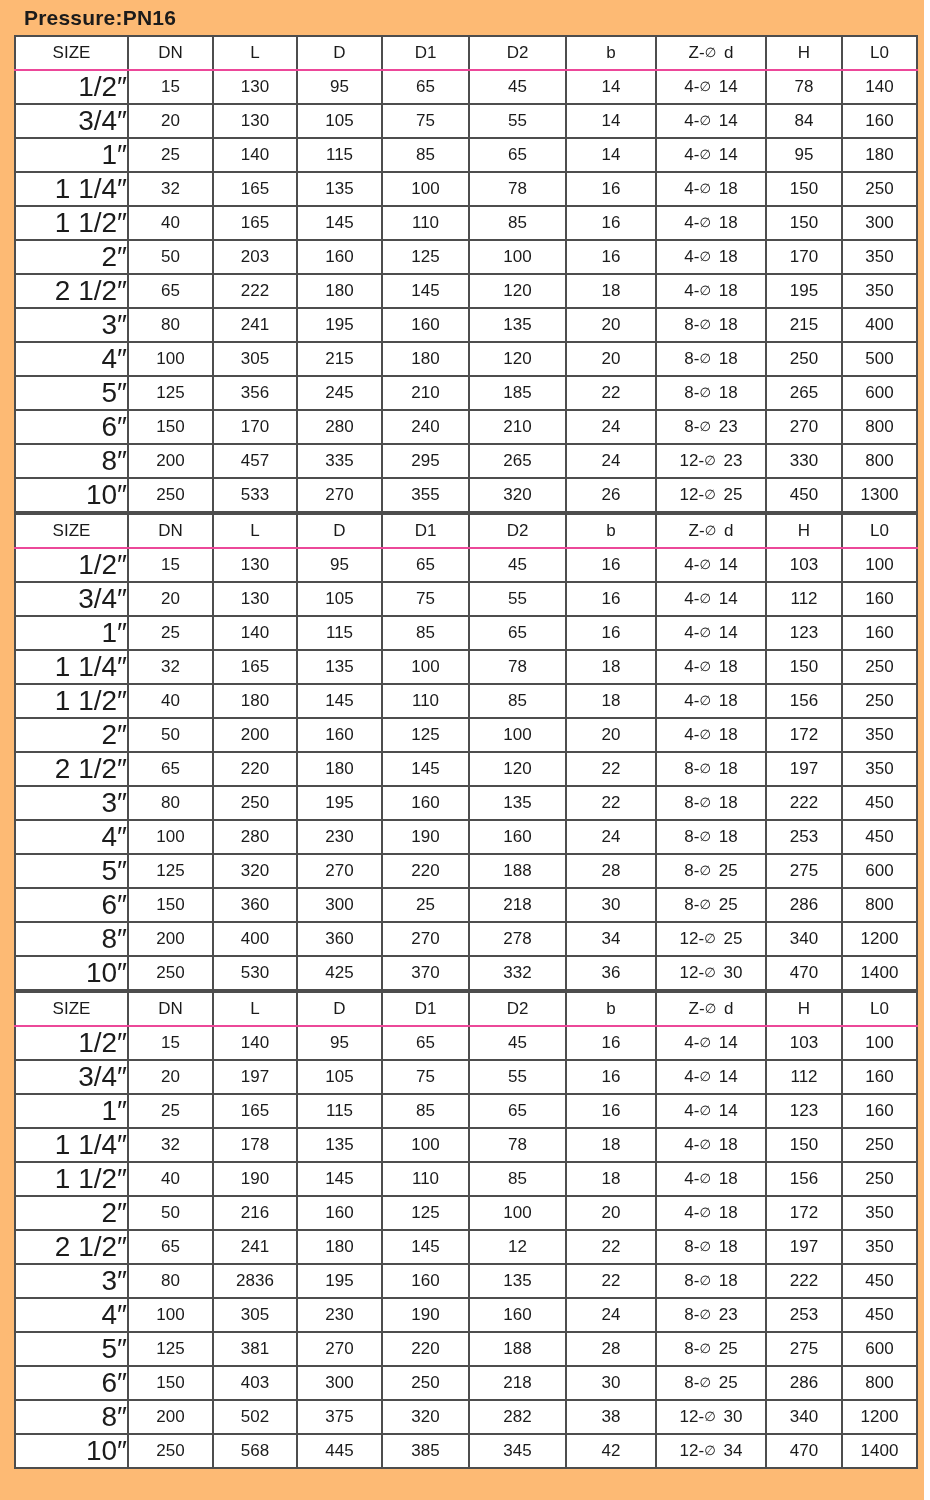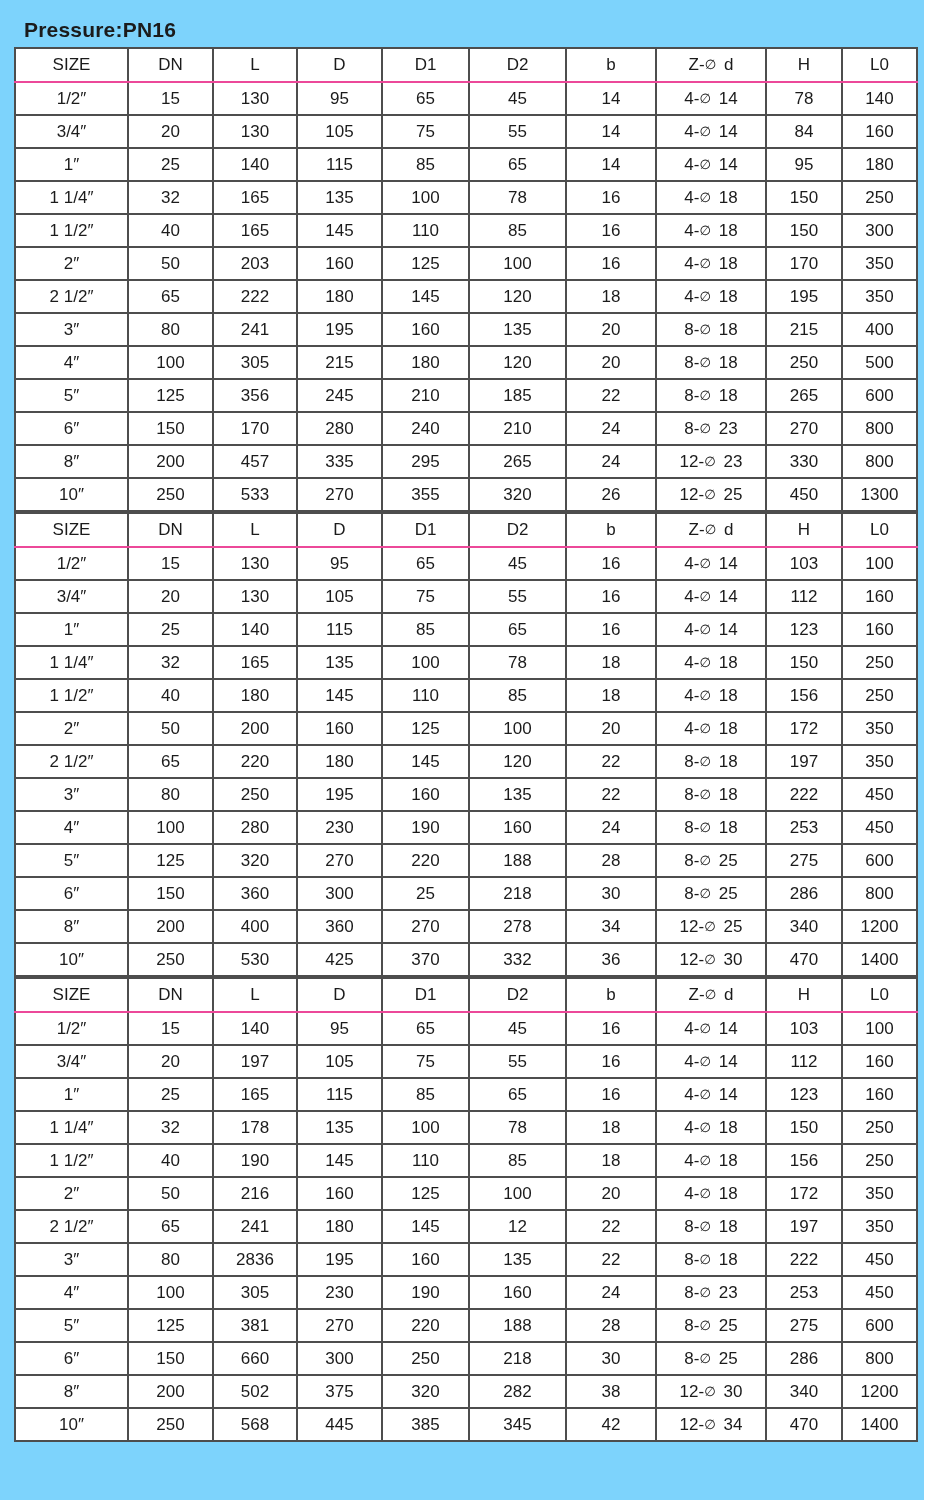--- a/index.html
+++ b/index.html
@@ -5,23 +5,23 @@
   html, body {
     margin: 0;
     padding: 0;
     background: #ffffff;
     font-family: "Liberation Sans", sans-serif;
     color: #1b1b1b;
   }
   .page {
     width: 924px;
     height: 1500px;
-    background: #7dd3fc;
+    background: #fdba74;
     box-sizing: border-box;
-    padding-top: 14px;
+    padding-top: 2px;
   }
   .table-title {
     font-size: 21px;
     line-height: 24px;
     font-weight: bold;
     margin: 4px 0 5px 24px;
     letter-spacing: 0.2px;
   }
   table.spec-table {
     border-collapse: collapse;
@@ -40,21 +40,22 @@
     font-size: 17px;
     overflow: hidden;
     white-space: nowrap;
   }
   table.spec-table thead th {
     font-weight: normal;
     height: 32px;
     border-bottom: 2px solid #ec4899;
   }
   table.spec-table td.size-col {
-    font-size: 17px;
+    font-size: 28px;
+    text-align: right;
   }
   
   col.c0 { width: 113px; }
   col.c1 { width: 85px; }
   col.c2 { width: 84px; }
   col.c3 { width: 85px; }
   col.c4 { width: 87px; }
   col.c5 { width: 97px; }
   col.c6 { width: 90px; }
   col.c7 { width: 110px; }
@@ -596,21 +597,21 @@
             <td>220</td>
             <td>188</td>
             <td>28</td>
             <td>8-<span class="phi">∅</span> 25</td>
             <td>275</td>
             <td>600</td>
           </tr>
           <tr>
             <td class="size-col">6″</td>
             <td>150</td>
-            <td>660</td>
+            <td>403</td>
             <td>300</td>
             <td>250</td>
             <td>218</td>
             <td>30</td>
             <td>8-<span class="phi">∅</span> 25</td>
             <td>286</td>
             <td>800</td>
           </tr>
           <tr>
             <td class="size-col">8″</td>

